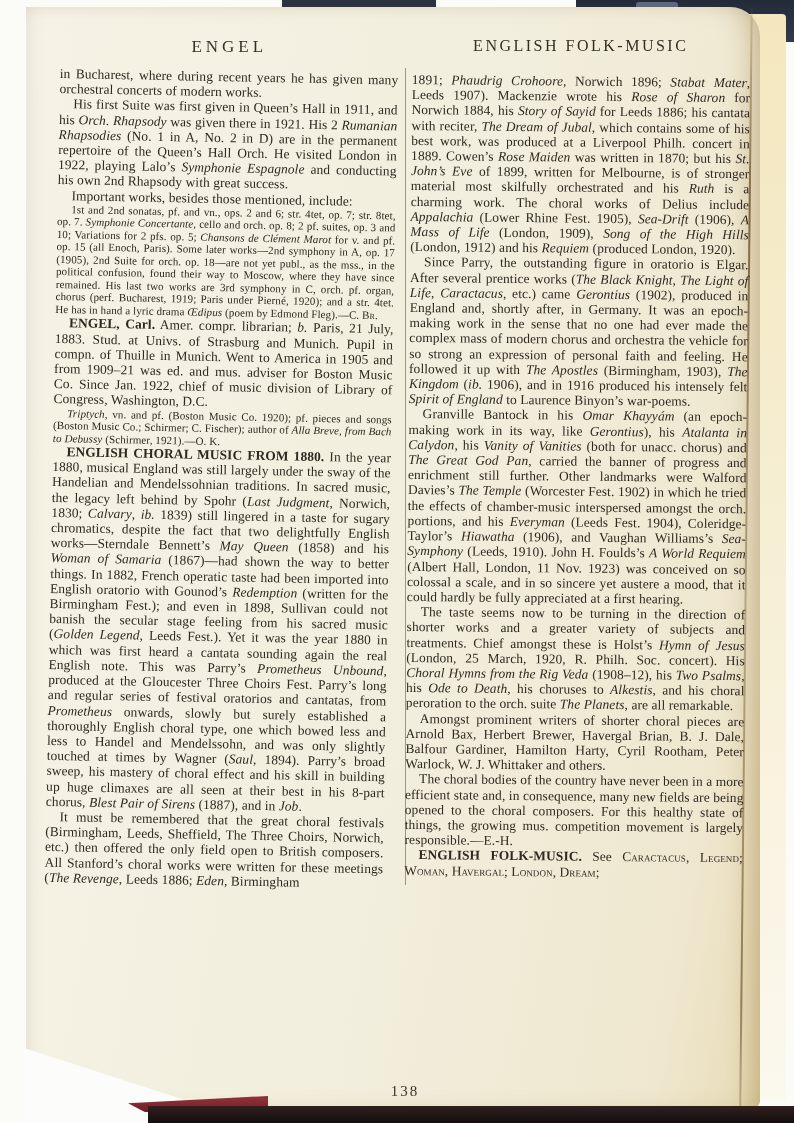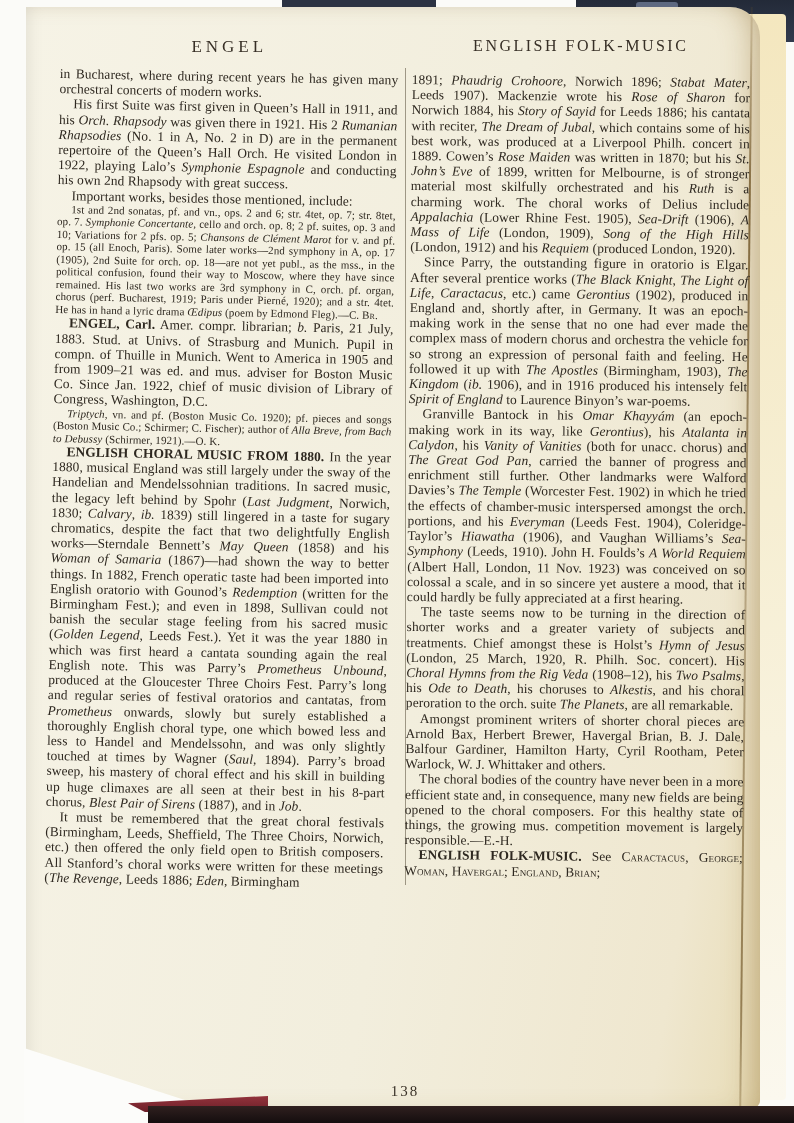--- a/index.html
+++ b/index.html
@@ -72,21 +72,21 @@
         <p class="para body indent">It must be remembered that the great choral festivals (Birmingham, Leeds, Sheffield, The Three Choirs, Norwich, etc.) then offered the only field open to British composers. All Stanford’s choral works were written for these meetings (<i>The Revenge</i>, Leeds 1886; <i>Eden</i>, Birmingham</p>
       </div>
       <div class="rule"></div>
       <div class="col col-right">
         <p class="para body">1891; <i>Phaudrig Crohoore</i>, Norwich 1896; <i>Stabat Mater</i>, Leeds 1907). Mackenzie wrote his <i>Rose of Sharon</i> for Norwich 1884, his <i>Story of Sayid</i> for Leeds 1886; his cantata with reciter, <i>The Dream of Jubal</i>, which contains some of his best work, was produced at a Liverpool Philh. concert in 1889. Cowen’s <i>Rose Maiden</i> was written in 1870; but his <i>St. John’s Eve</i> of 1899, written for Melbourne, is of stronger material most skilfully orchestrated and his <i>Ruth</i> is a charming work. The choral works of Delius include <i>Appalachia</i> (Lower Rhine Fest. 1905), <i>Sea-Drift</i> (1906), <i>A Mass of Life</i> (London, 1909), <i>Song of the High Hills</i> (London, 1912) and his <i>Requiem</i> (produced London, 1920).</p>
         <p class="para body indent">Since Parry, the outstanding figure in oratorio is Elgar. After several prentice works (<i>The Black Knight</i>, <i>The Light of Life</i>, <i>Caractacus</i>, etc.) came <i>Gerontius</i> (1902), produced in England and, shortly after, in Germany. It was an epoch-making work in the sense that no one had ever made the complex mass of modern chorus and orchestra the vehicle for so strong an expression of personal faith and feeling. He followed it up with <i>The Apostles</i> (Birmingham, 1903), <i>The Kingdom</i> (<i>ib.</i> 1906), and in 1916 produced his intensely felt <i>Spirit of England</i> to Laurence Binyon’s war-poems.</p>
         <p class="para body indent">Granville Bantock in his <i>Omar Khayyám</i> (an epoch-making work in its way, like <i>Gerontius</i>), his <i>Atalanta in Calydon</i>, his <i>Vanity of Vanities</i> (both for unacc. chorus) and <i>The Great God Pan</i>, carried the banner of progress and enrichment still further. Other landmarks were Walford Davies’s <i>The Temple</i> (Worcester Fest. 1902) in which he tried the effects of chamber-music interspersed amongst the orch. portions, and his <i>Everyman</i> (Leeds Fest. 1904), Coleridge-Taylor’s <i>Hiawatha</i> (1906), and Vaughan Williams’s <i>Sea-Symphony</i> (Leeds, 1910). John H. Foulds’s <i>A World Requiem</i> (Albert Hall, London, 11 Nov. 1923) was conceived on so colossal a scale, and in so sincere yet austere a mood, that it could hardly be fully appreciated at a first hearing.</p>
         <p class="para body indent">The taste seems now to be turning in the direction of shorter works and a greater variety of subjects and treatments. Chief amongst these is Holst’s <i>Hymn of Jesus</i> (London, 25 March, 1920, R. Philh. Soc. concert). His <i>Choral Hymns from the Rig Veda</i> (1908–12), his <i>Two Psalms</i>, his <i>Ode to Death</i>, his choruses to <i>Alkestis</i>, and his choral peroration to the orch. suite <i>The Planets</i>, are all remarkable.</p>
         <p class="para body indent">Amongst prominent writers of shorter choral pieces are Arnold Bax, Herbert Brewer, Havergal Brian, B. J. Dale, Balfour Gardiner, Hamilton Harty, Cyril Rootham, Peter Warlock, W. J. Whittaker and others.</p>
         <p class="para body indent">The choral bodies of the country have never been in a more efficient state and, in consequence, many new fields are being opened to the choral composers. For this healthy state of things, the growing mus. competition movement is largely responsible.—E.-H.</p>
-        <p class="para body indent"><b>ENGLISH FOLK-MUSIC.</b> See <span class="sc">Caractacus</span>, <span class="sc">George</span>; <span class="sc">Woman</span>, <span class="sc">Havergal</span>; <span class="sc">England</span>, <span class="sc">Brian</span>;</p>
+        <p class="para body indent"><b>ENGLISH FOLK-MUSIC.</b> See <span class="sc">Caractacus</span>, <span class="sc">Legend</span>; <span class="sc">Woman</span>, <span class="sc">Havergal</span>; <span class="sc">London</span>, <span class="sc">Dream</span>;</p>
       </div>
     </div>
     <div class="folio">138</div>
   </div>
 </div>
 
 <div class="corner-cut"></div>
 <div class="cover-maroon"></div>
 <div class="cover-bottom"></div>
 

